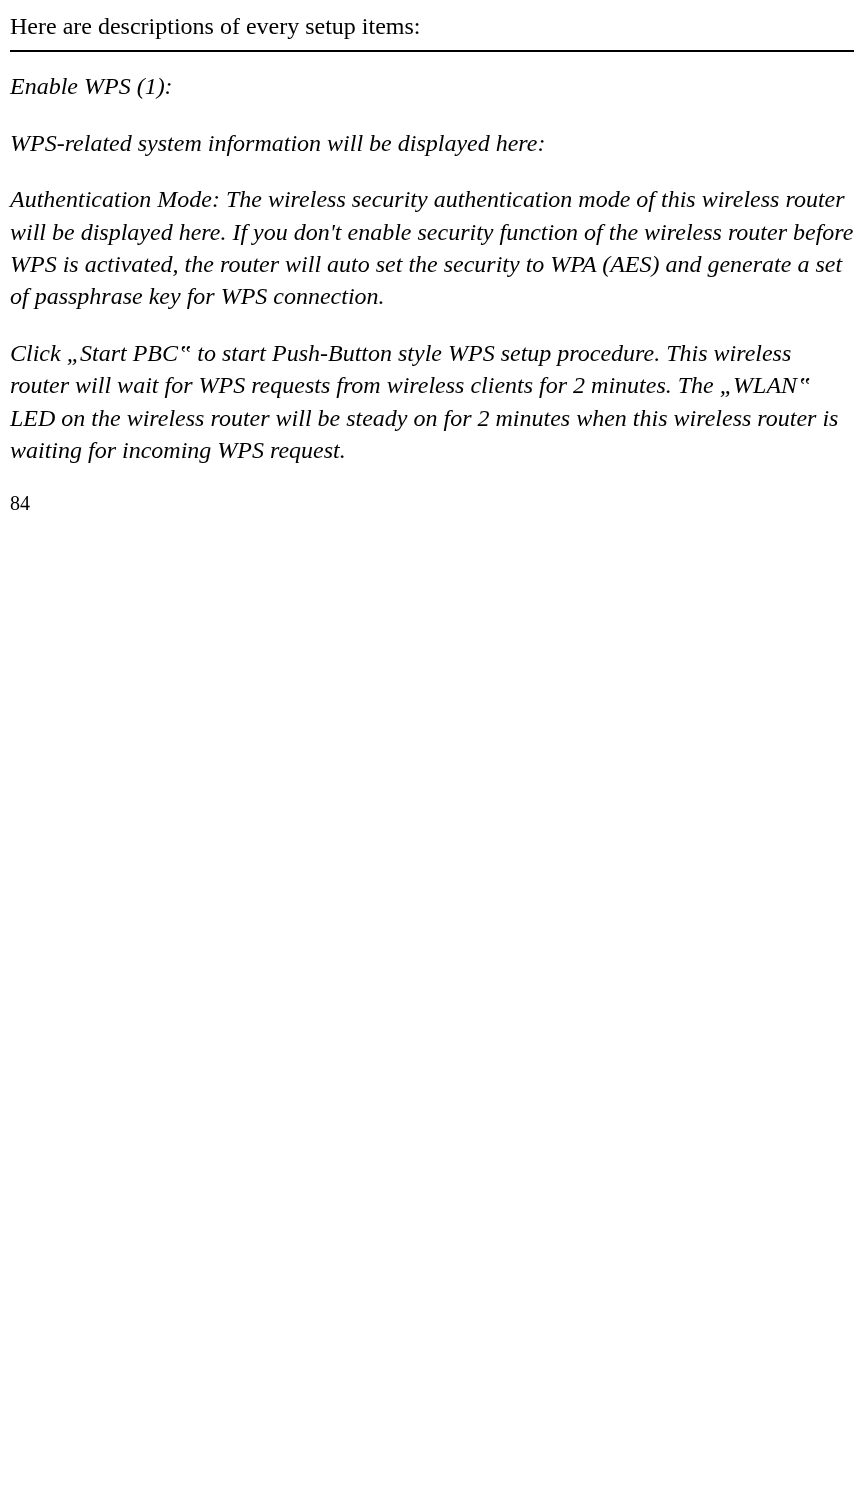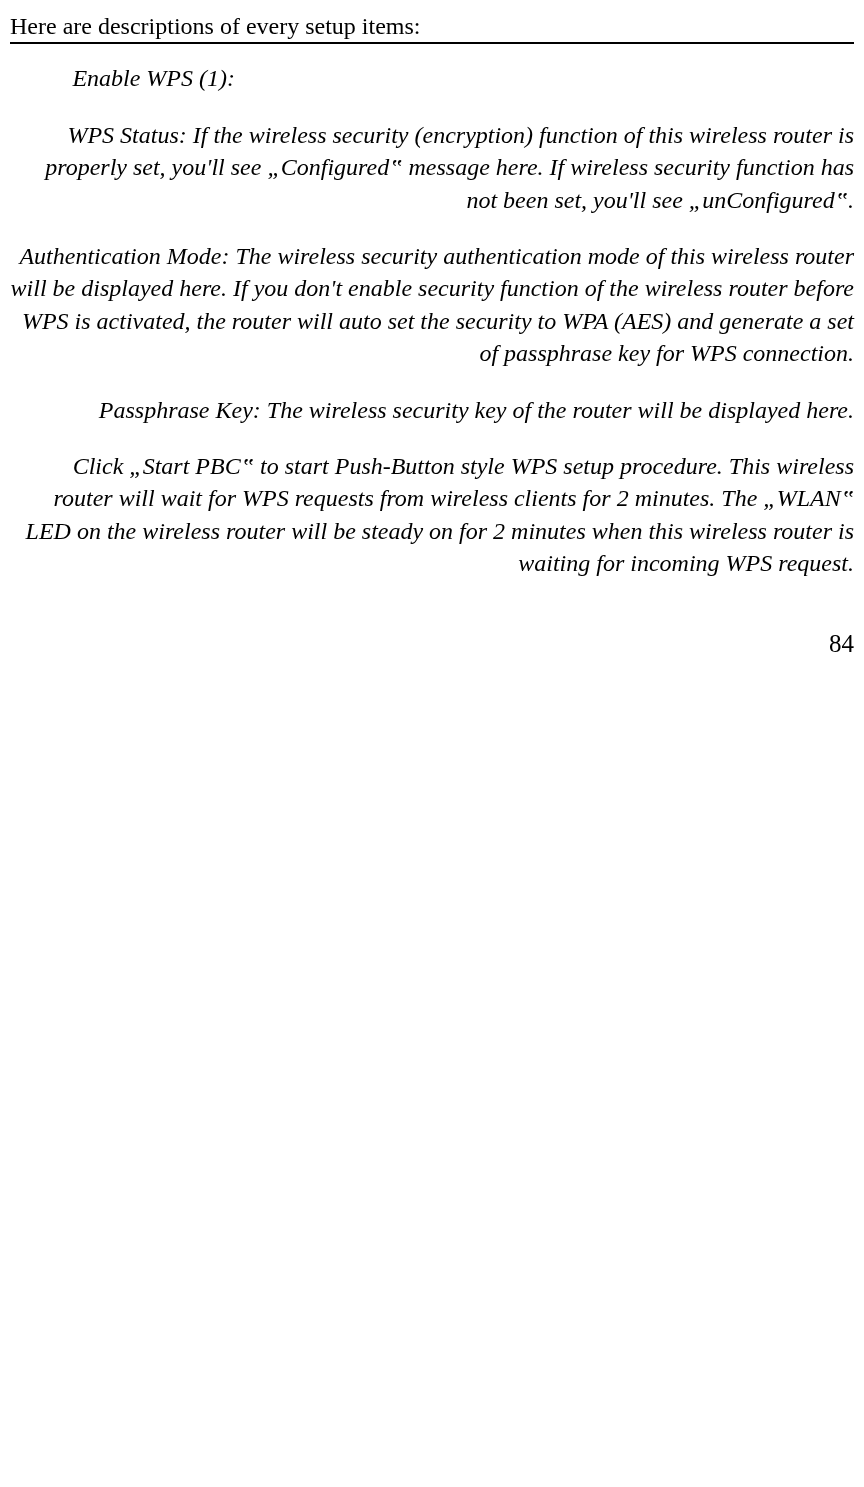--- a/index.html
+++ b/index.html
@@ -6,67 +6,66 @@
       font-family: "Times New Roman", Times, serif;
       font-size: 24px;
       margin: 0;
       padding: 10px 10px 20px 10px;
       width: 844px;
       color: #000;
       line-height: 1.35;
     }
     .intro {
       font-style: normal;
+      margin-bottom: 8px;
     }
     hr.divider {
       border: none;
       border-top: 2.5px solid #000;
       margin: 0 0 18px 0;
     }
     .section {
       display: flex;
       margin-bottom: 24px;
       font-style: italic;
-      text-align: right;
     }
     .label-col {
       width: 225px;
       flex-shrink: 0;
     }
     .desc-col {
       flex: 1;
     }
     .desc-block {
       margin-bottom: 24px;
     }
     .desc-block:last-child {
       margin-bottom: 0;
     }
     .page-num {
-      text-align: right;
+      text-align: left;
       font-style: normal;
-      font-size: 25px;
-      margin-top: 48px;
+      font-size: 20px;
+      margin-top: 24px;
     }
   </style>
 </head>
 <body>
 
 <div class="intro">Here are descriptions of every setup items:</div>
 <hr class="divider">
 
 <div class="section">
   <div class="label-col">Enable WPS (1):</div>
 </div>
 
 <div class="section">
   <div class="desc-col">
-    <div class="desc-block">WPS Status: If the wireless security (encryption) function of this wireless router is properly set, you'll see „Configured‟ message here. If wireless security function has not been set, you'll see „unConfigured‟.</div>
+    <div class="desc-block">WPS-related system information will be displayed here:</div>
     <div class="desc-block">Authentication Mode: The wireless security authentication mode of this wireless router will be displayed here. If you don't enable security function of the wireless router before WPS is activated, the router will auto set the security to WPA (AES) and generate a set of passphrase key for WPS connection.</div>
-    <div class="desc-block">Passphrase Key: The wireless security key of the router will be displayed here.</div>
   </div>
 </div>
 
 <div class="section">
   <div class="desc-col">
     <div class="desc-block">Click „Start PBC‟ to start Push-Button style WPS setup procedure. This wireless router will wait for WPS requests from wireless clients for 2 minutes. The „WLAN‟ LED on the wireless router will be steady on for 2 minutes when this wireless router is waiting for incoming WPS request.</div>
   </div>
 </div>
 
 <div class="page-num">84</div>

